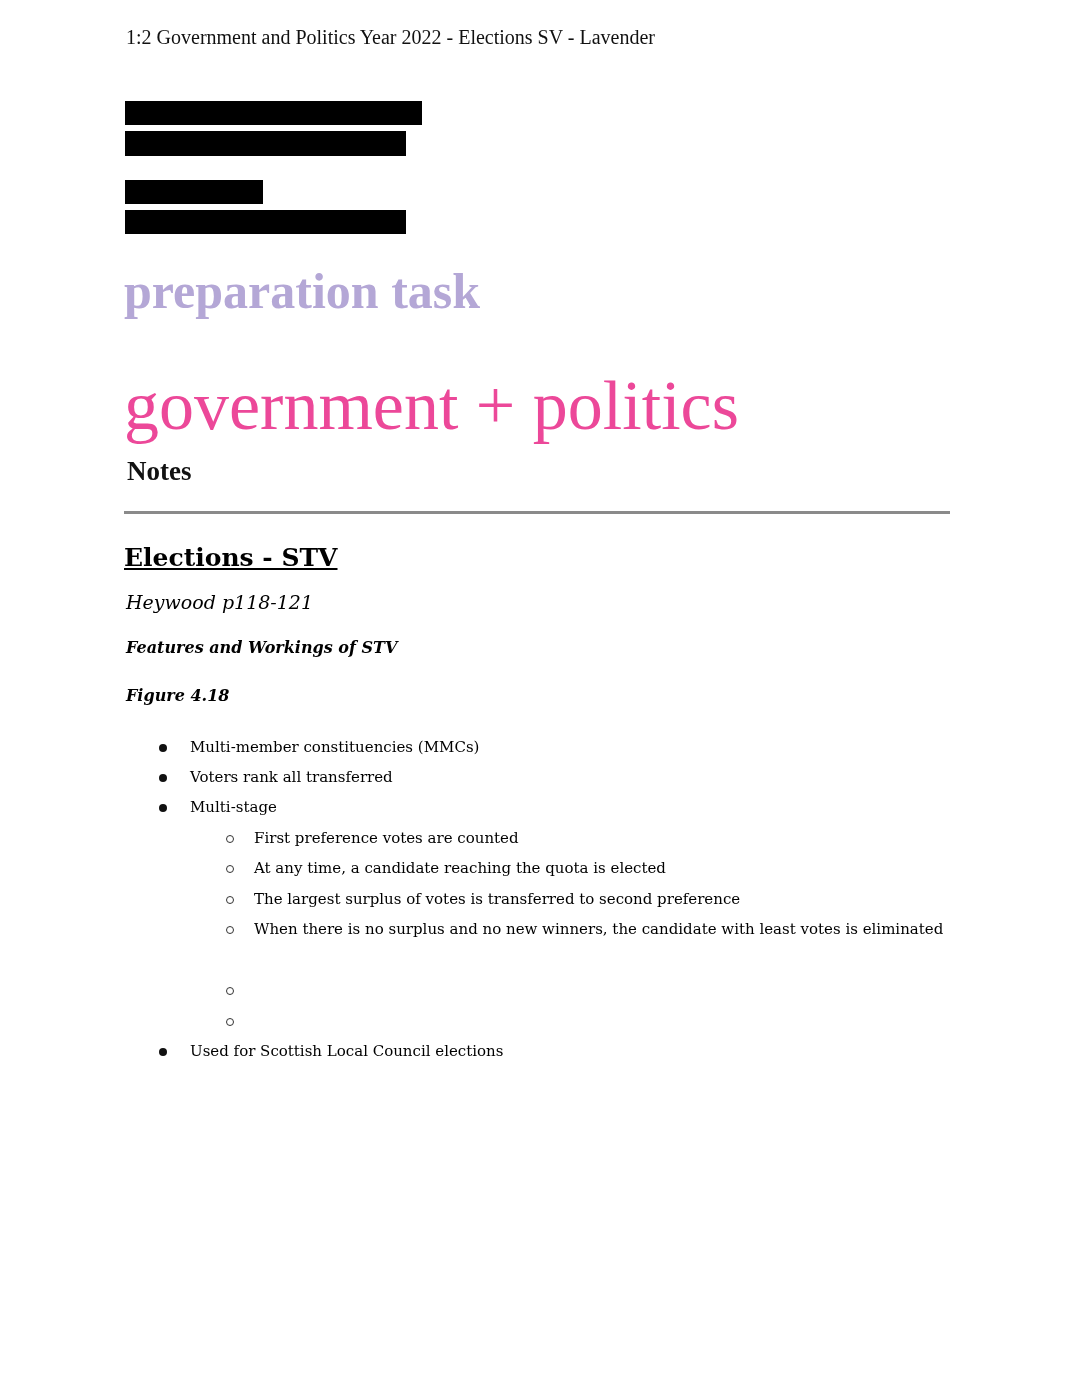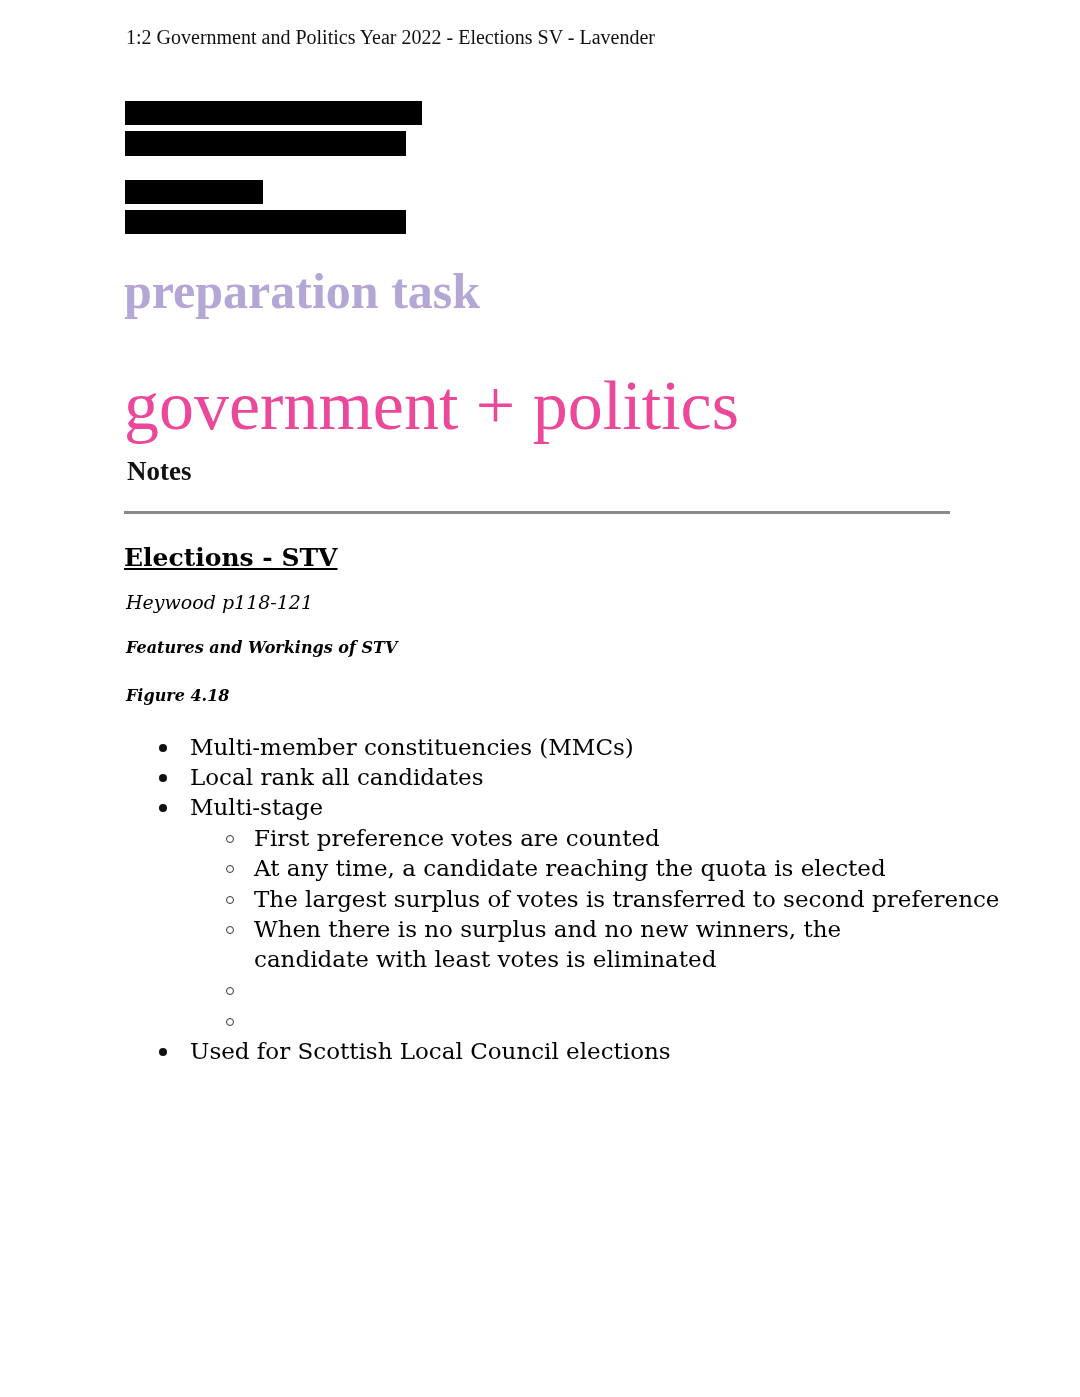--- a/index.html
+++ b/index.html
@@ -13,21 +13,21 @@
   .title2 { position: absolute; left: 124px; top: 338px; font-family: "Liberation Serif", serif;
             font-weight: normal; font-size: 70px; color: #ec4899; line-height: 1; margin-top: 33px; }
   .notes { position: absolute; left: 127px; top: 456px; font-family: "Liberation Serif", serif;
            font-weight: bold; font-size: 27px; color: #111; }
   .hr { position: absolute; left: 124px; top: 511px; width: 826px; height: 3px; background: #8a8a8a; }
   .h-stv { position: absolute; left: 124px; top: 543px; font-size: 25px; font-weight: bold;
            text-decoration: underline; font-family: "DejaVu Serif", serif; }
   .ref { position: absolute; left: 126px; top: 591px; font-size: 19px; font-style: italic; }
   .sub { position: absolute; left: 126px; font-size: 16px; font-style: italic; font-weight: bold; }
   .list { position: absolute; left: 0; top: 732px; width: 1080px; }
-  .li { position: absolute; font-size: 23px; line-height: 30px; white-space: nowrap; }
+  .li { position: absolute; font-size: 15px; line-height: 30px; white-space: nowrap; }
   .li .bullet { position: absolute; }
   .l1 .bullet { left: -31px; top: 12px; width: 8px; height: 8px; border-radius: 50%; background: #111; }
   .l2 .bullet { left: -28px; top: 12px; width: 6px; height: 6px; border-radius: 50%; border: 1px solid #333; background: #fff; }
   .wrap { white-space: normal; width: 690px; }
 </style>
 </head>
 <body>
 
 <div class="header">1:2 Government and Politics Year 2022 - Elections SV - Lavender</div>
 
@@ -47,21 +47,21 @@
 <div class="sub" style="top:638px;">Features and Workings of STV</div>
 <div class="sub" style="top:686px;">Figure 4.18</div>
 
 <div class="list">
   <div class="li l1" style="left:190px;top:0px;">
     <span class="bullet"></span>
     <span>Multi-member constituencies (MMCs)</span>
   </div>
   <div class="li l1" style="left:190px;top:30px;">
     <span class="bullet"></span>
-    <span>Local rank all candidates</span>
+    <span>Voters rank all transferred</span>
   </div>
   <div class="li l1" style="left:190px;top:60px;">
     <span class="bullet"></span>
     <span>Multi-stage</span>
   </div>
   <div class="li l2" style="left:254px;top:91px;">
     <span class="bullet"></span>
     <span>First preference votes are counted</span>
   </div>
   <div class="li l2" style="left:254px;top:121px;">

